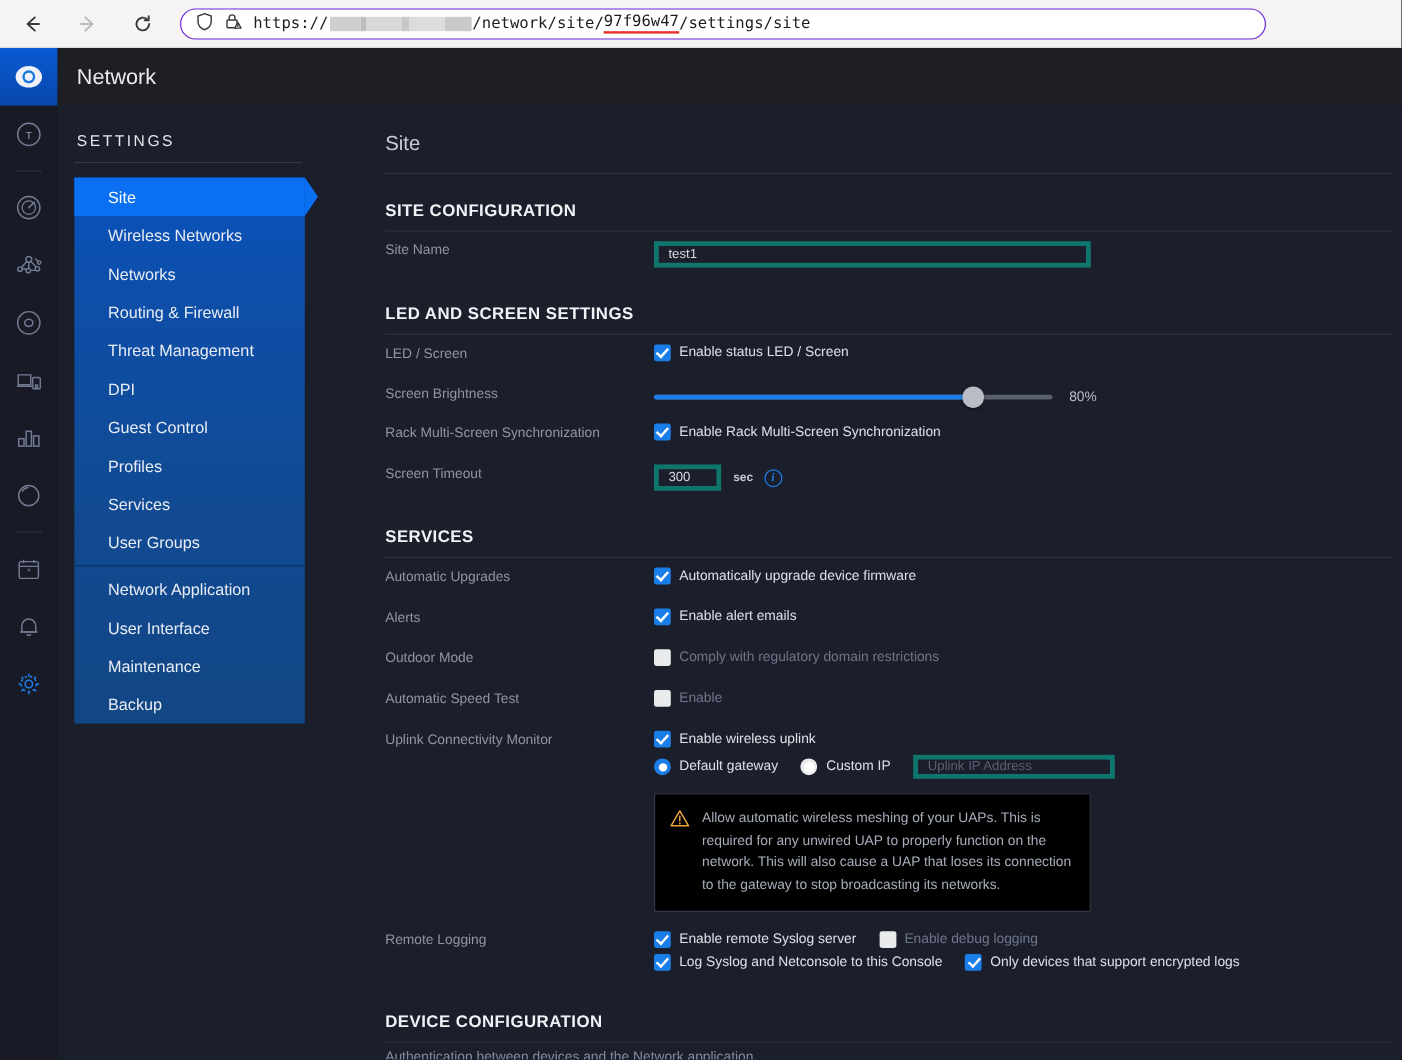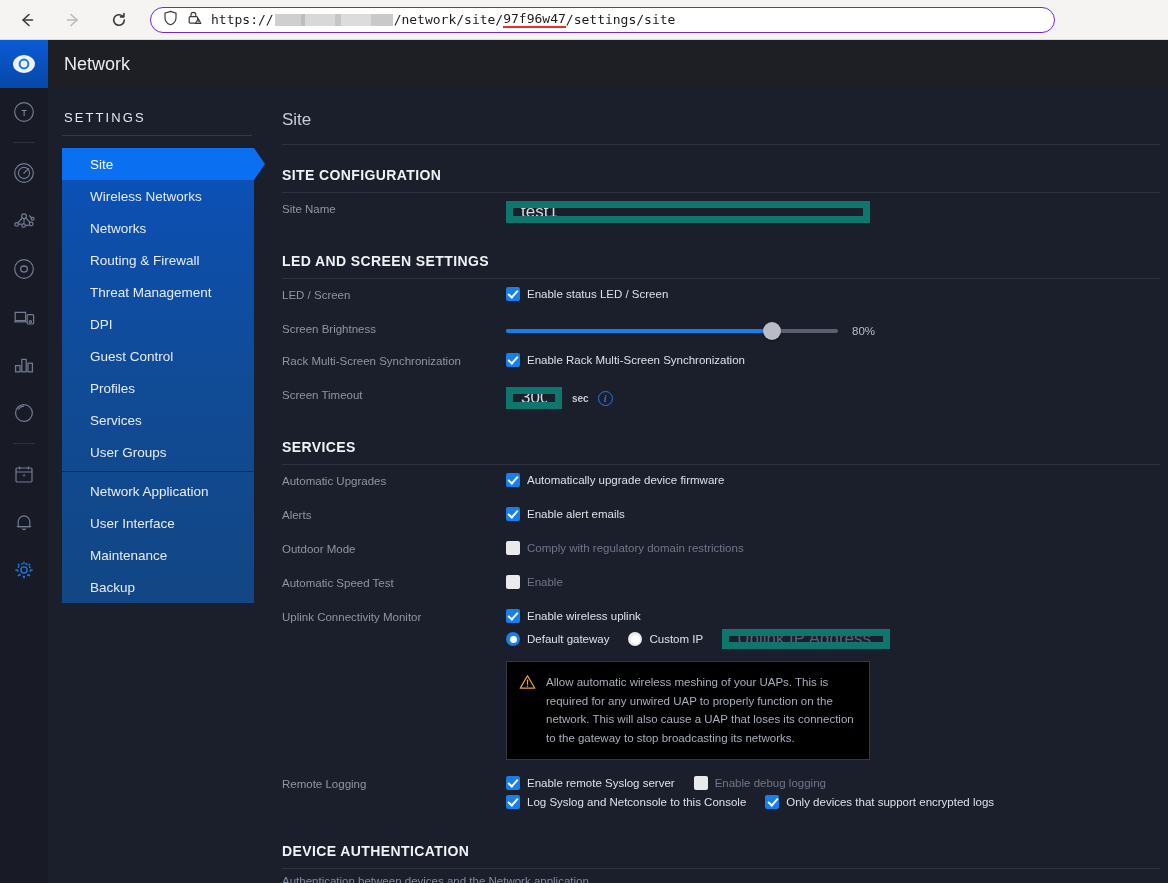--- a/index.html
+++ b/index.html
@@ -50,21 +50,21 @@
   .rail-item.active{ background:linear-gradient(180deg,#0a5bd6,#0747a8); color:#fff;}
   .rail-item.accent{ color:#1f7ce8; }
   .rail-sep{ width:22px; height:1px; background:#2c3040; margin:6px 0;}
   .rail svg{ display:block; }
 
   
   .main-col{ flex:1; display:flex; flex-direction:column; min-width:0;}
   .topbar{ height:48px; background:#1d1f25; display:flex; align-items:center; padding:0 16px;}
   .topbar-title{ font-size:18px; color:#e9ebf0; font-weight:400;}
 
-  .content{ flex:1; display:flex; min-height:0;}
+  .content{ flex:1; display:flex; min-height:0;gap:39px;}
 
   
   .settings-pane{ width:220px; flex:0 0 220px; padding:22px 0 0 0; }
   .settings-head{
     font-size:13px; letter-spacing:2.1px; color:#e3e6ec; padding:0 0 10px 16px;
     font-weight:400;
   }
   .settings-head-rule{ height:1px; background:#343845; margin:0 16px 12px 14px;}
   .menu{ background:linear-gradient(180deg,#0a52bd 0%,#0d4ea8 22%,#114b95 55%,#124684 100%);
          margin-left:14px; width:192px; position:relative;}
@@ -85,22 +85,22 @@
 
   .section-title{
     font-size:14px; font-weight:bold; color:#f0f2f6; letter-spacing:.4px;
     padding:22px 0 9px 14px;
   }
   .row{ display:flex; align-items:flex-start; padding:8px 0 8px 14px; min-height:28px;}
   .row-label{ width:224px; flex:0 0 224px; font-size:11.5px; color:#8f95a5; padding-top:2px;}
   .row-ctl{ flex:1; min-width:0;}
 
   .txt-input{
-    background:#1b1e2b; border:7px solid #0f766e; color:#d6d9e0;
-    height:22px; padding:0 8px; font-size:17px; font-family:"Liberation Sans",sans-serif;
+    background:#1b1e2b; border:4px solid #0f766e; color:#d6d9e0;
+    height:22px; padding:0 8px; font-size:11px; font-family:"Liberation Sans",sans-serif;
     outline:none;
   }
   .txt-input::placeholder{ color:#5a6073; }
   .w-site{ width:364px; }
   .w-timeout{ width:56px; }
   .w-uplink{ width:168px; height:20px; }
 
   .cb-line{ display:flex; align-items:center; gap:7px; margin-bottom:4px; flex-wrap:wrap;}
   .cb-group{ display:flex; align-items:center; gap:7px; margin-right:12px;}
   .cb{
@@ -530,20 +530,20 @@
                 <span class="cb-label">Log Syslog and Netconsole to this Console</span>
               </span>
               <span class="cb-group">
                 <span class="cb on"></span>
                 <span class="cb-label">Only devices that support encrypted logs</span>
               </span>
             </div>
           </div>
         </div>
 
-        <div class="section-title">DEVICE AUTHENTICATION</div>
+        <div class="section-title">DEVICE CONFIGURATION</div>
         <div class="rule"></div>
         <div class="note-desc">Authentication between devices and the Network application.</div>
 
       </div>
     </div>
   </div>
 </div>
 
 </body></html>

